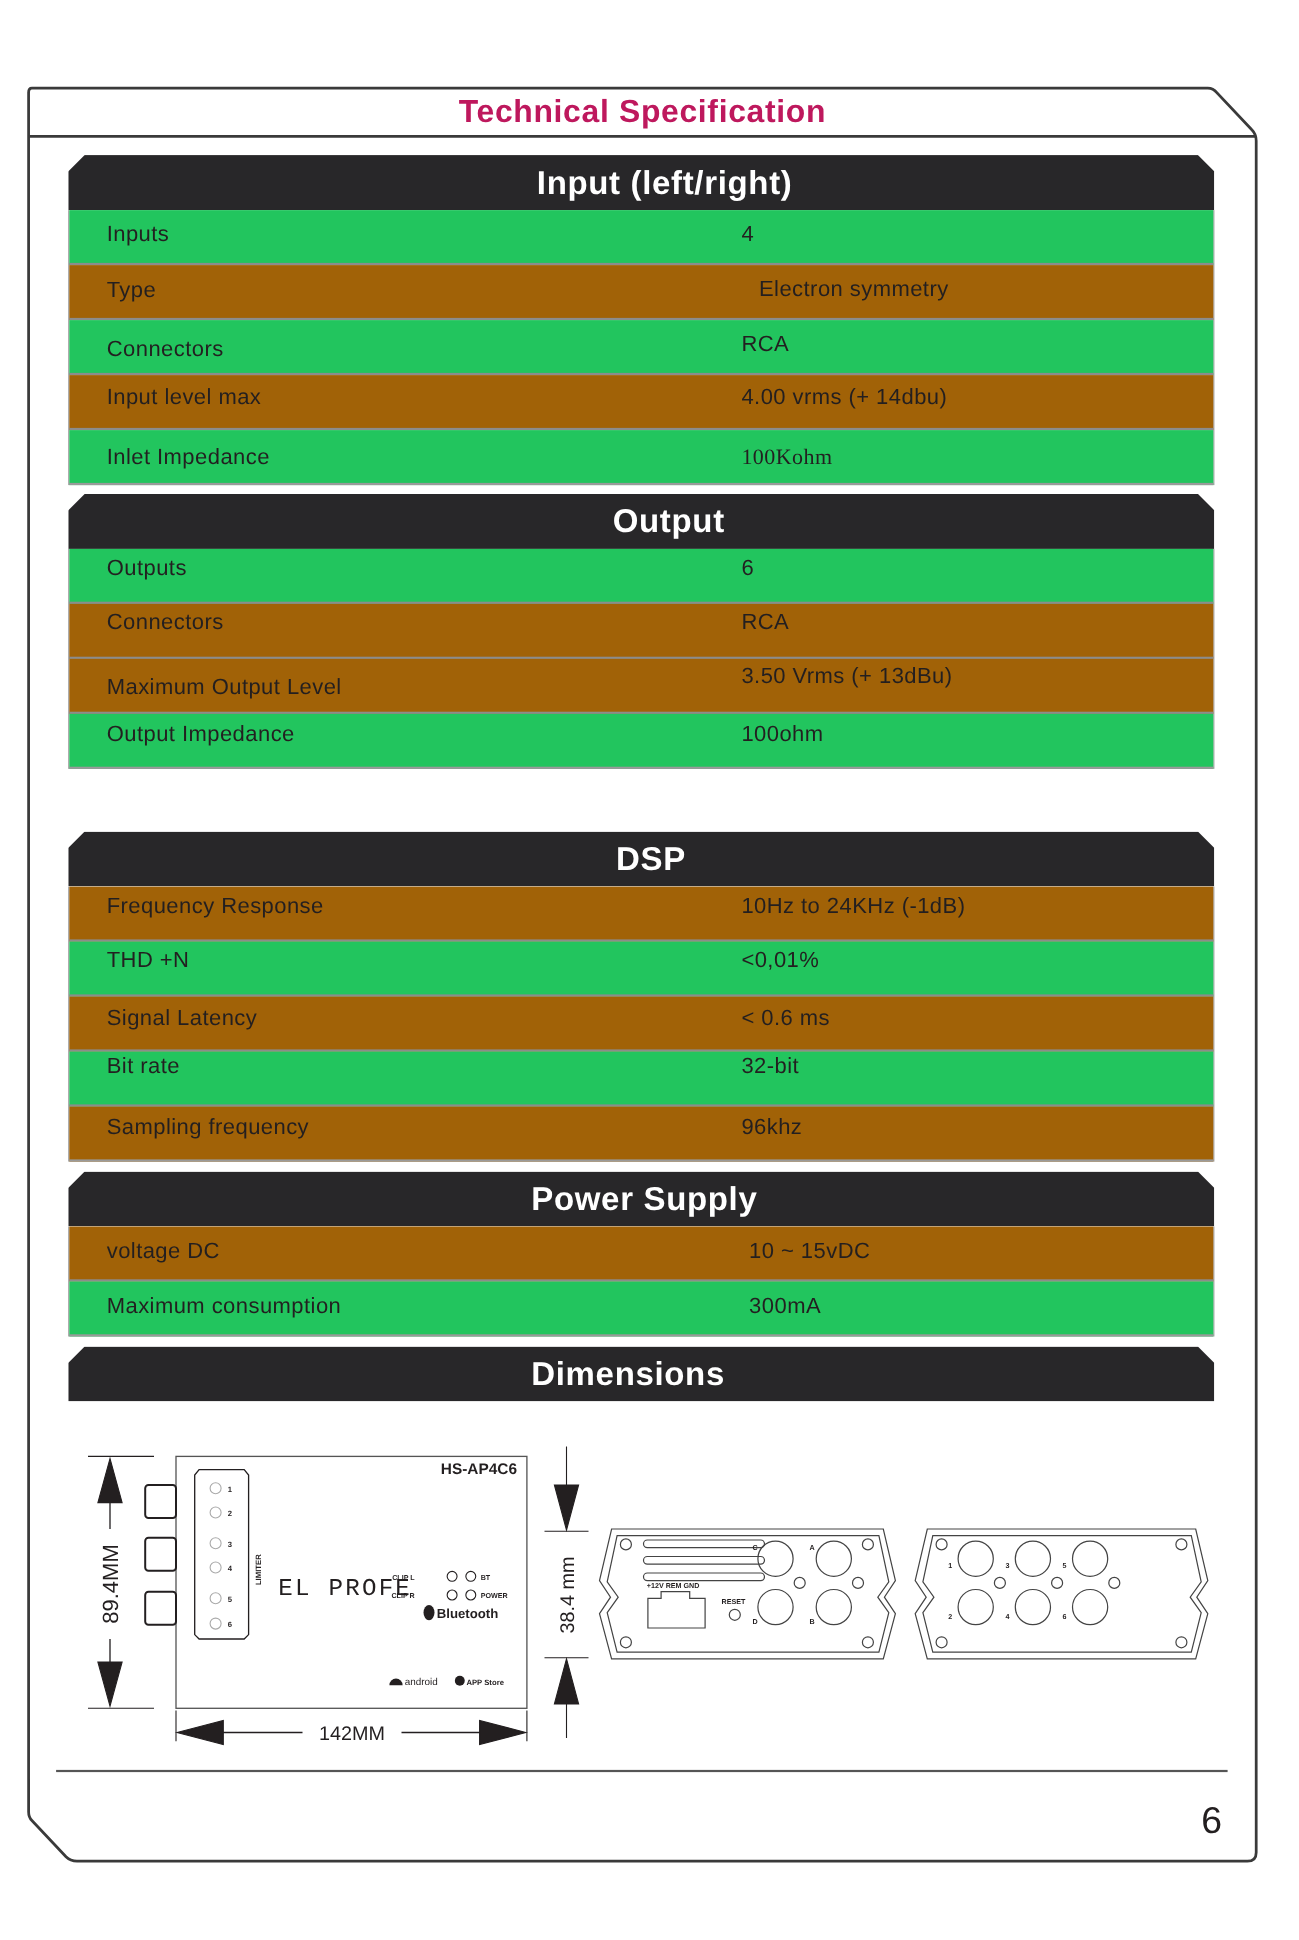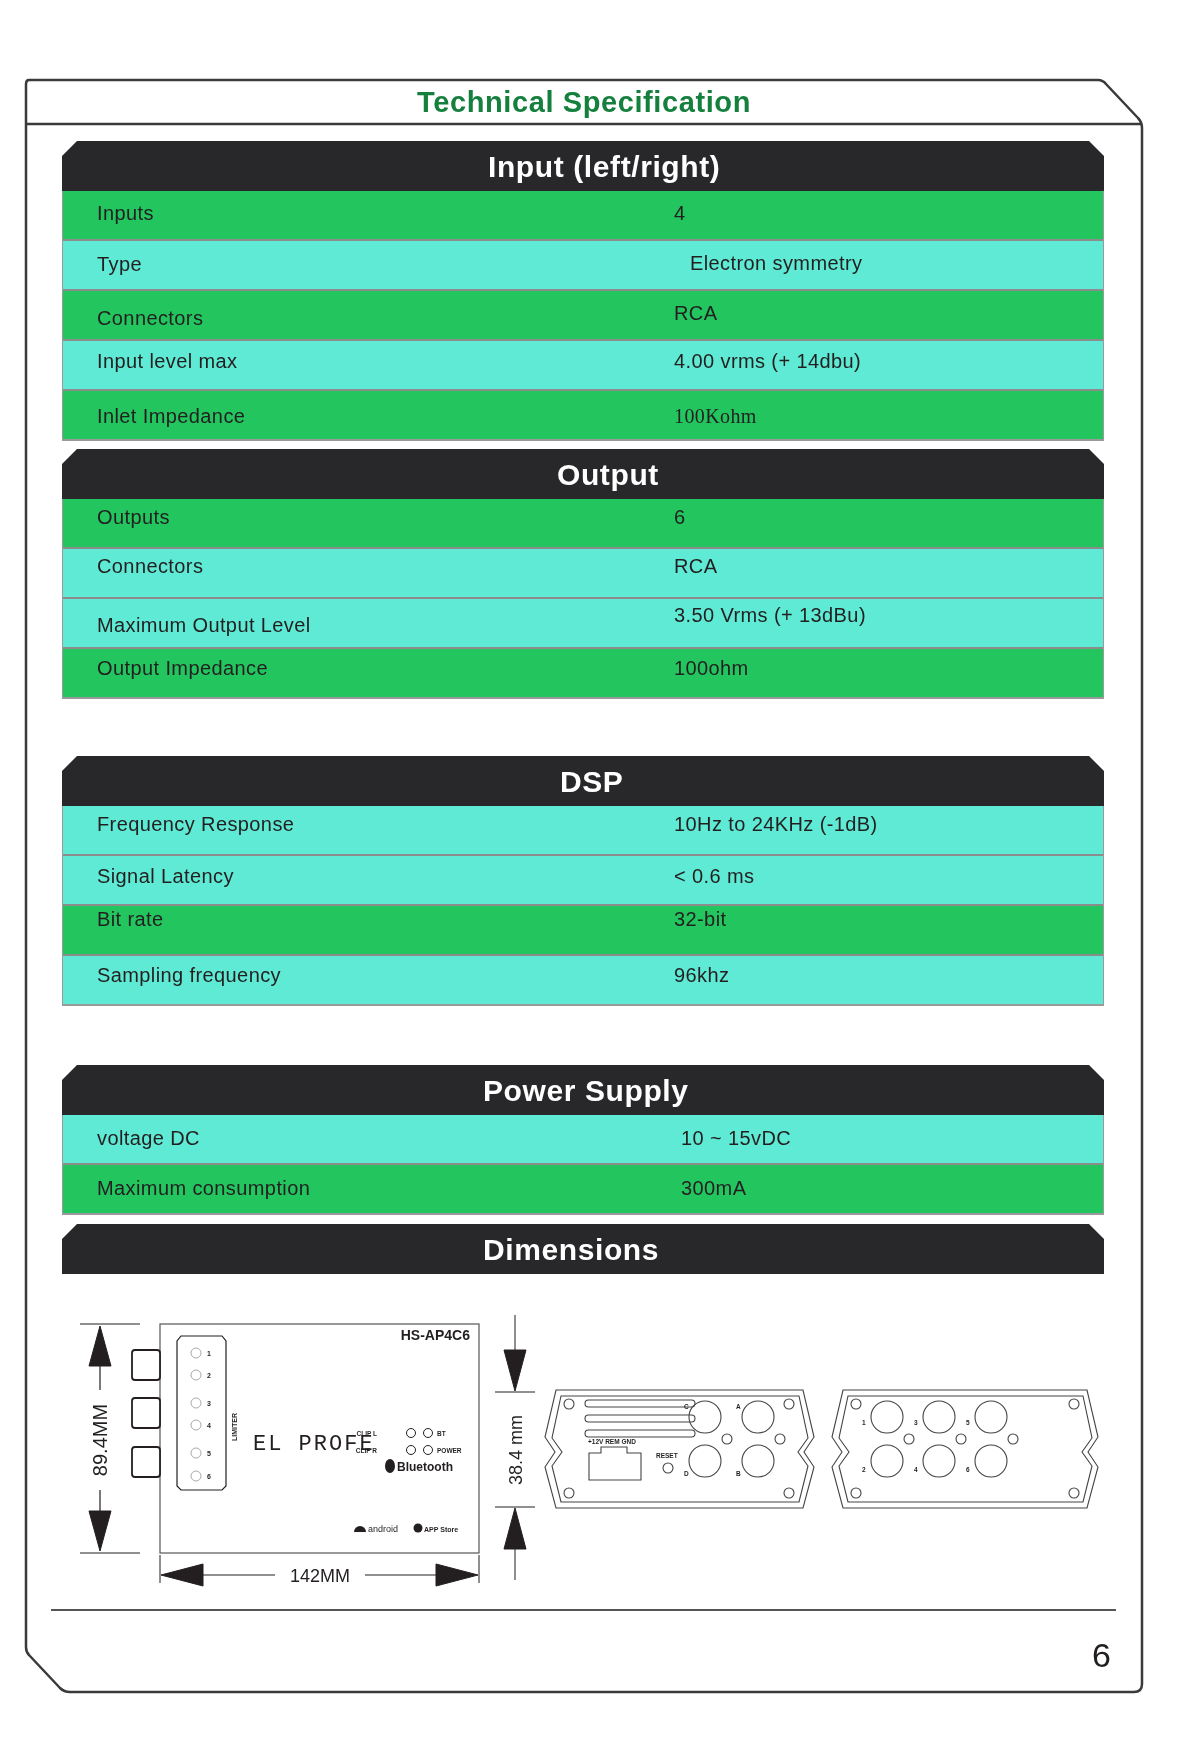--- a/index.html
+++ b/index.html
@@ -2,28 +2,28 @@
 <html><head>
 <meta charset="utf-8">
 <style>
   html, body { margin:0; padding:0; background:#ffffff; }
   body { width:1181px; height:1764px; position:relative; overflow:hidden;
          font-family:"Liberation Sans", sans-serif; color:#231f20; }
   .abs { position:absolute; }
   #frame { position:absolute; left:0; top:0; width:1181px; height:1764px; pointer-events:none; }
   .page-title { position:absolute; left:26px; top:80px; width:1116px; height:44px;
                 text-align:center; font-weight:bold; font-size:29px; line-height:44px;
-                letter-spacing:0.6px; color:#15803d; }
+                letter-spacing:0.6px; color:#be185d; }
   .section-header { position:absolute; left:62px; width:1042px; height:50px; background:#282729;
                     clip-path: polygon(15px 0, calc(100% - 15px) 0, 100% 15px, 100% 100%, 0 100%, 0 15px);
                     color:#ffffff; font-weight:bold; font-size:30px; line-height:52px; letter-spacing:0.6px; }
   .section-header span { position:absolute; top:0; white-space:nowrap; }
   .spec-table { position:absolute; left:62px; width:1040px; border-left:1px solid #9a9a9a; border-right:1px solid #9a9a9a; }
   .spec-row { position:relative; height:48px; border-bottom:2px solid #8c8c8c; box-sizing:content-box; }
-  .spec-row.gray { background:#5eead4;text-decoration:underline; }
+  .spec-row.gray { background:#a16207;text-decoration:underline; }
   .spec-row.white { background:#22c55e; }
   .spec-label { position:absolute; left:34px; font-size:20px; letter-spacing:0.4px; color:#231f20; white-space:nowrap; }
   .spec-value { position:absolute; left:611px; font-size:20px; letter-spacing:0.4px; color:#231f20; white-space:nowrap; }
   .footer-rule { position:absolute; left:51px; top:1609px; width:1065px; height:2px; background:#555; }
   .page-number { position:absolute; left:1092px; top:1636px; font-size:34px; color:#231f20; }
 </style>
 </head>
 <body>
 
 <svg id="frame" viewBox="0 0 1181 1764">
@@ -81,20 +81,24 @@
   </div>
 </div>
 
 <div class="section-header" style="top:756px;">
   <span style="left:498px;">DSP</span>
 </div>
 <div class="spec-table" style="top:806px;">
   <div class="spec-row gray">
     <span class="spec-label" style="top:7px;">Frequency Response</span>
     <span class="spec-value" style="top:7px;">10Hz to 24KHz (-1dB)</span>
+  </div>
+  <div class="spec-row white">
+    <span class="spec-label" style="top:6px;">THD +N</span>
+    <span class="spec-value" style="top:6px;">&lt;0,01%</span>
   </div>
   <div class="spec-row gray">
     <span class="spec-label" style="top:9px;">Signal Latency</span>
     <span class="spec-value" style="top:9px;">&lt; 0.6 ms</span>
   </div>
   <div class="spec-row white">
     <span class="spec-label" style="top:2px;">Bit rate</span>
     <span class="spec-value" style="top:2px;">32-bit</span>
   </div>
   <div class="spec-row gray" style="border-bottom-color:#9a9a9a;">

